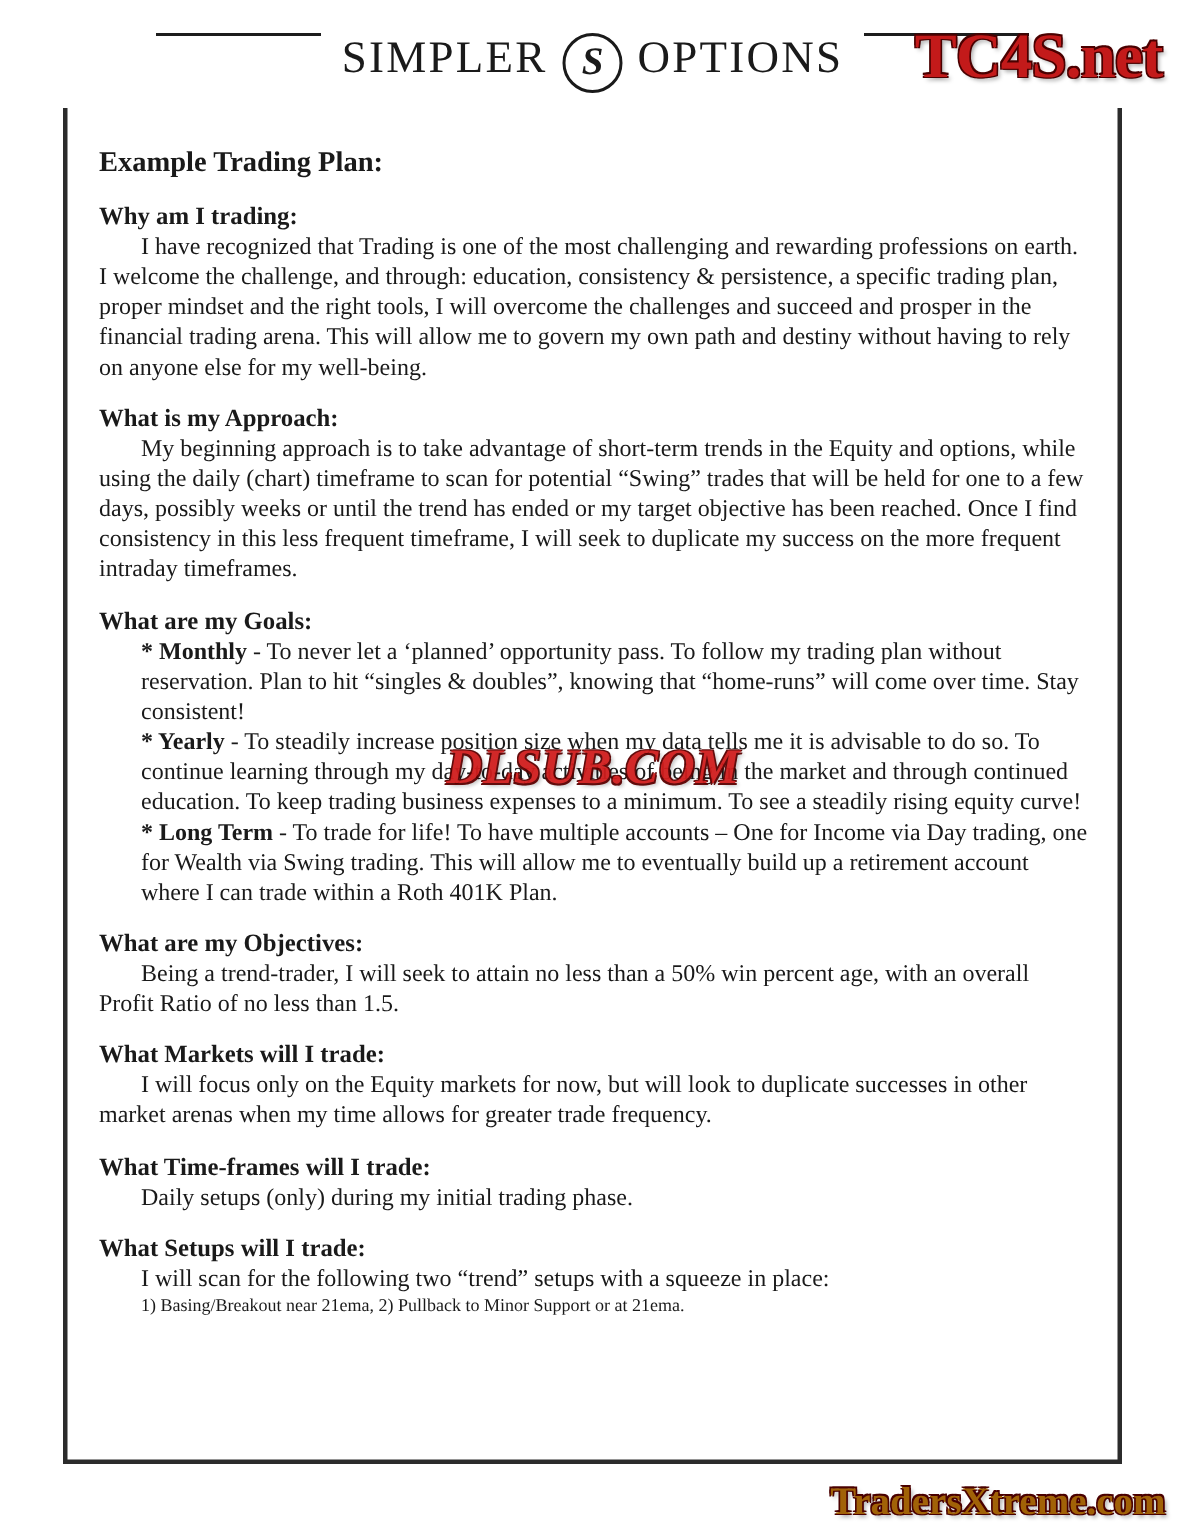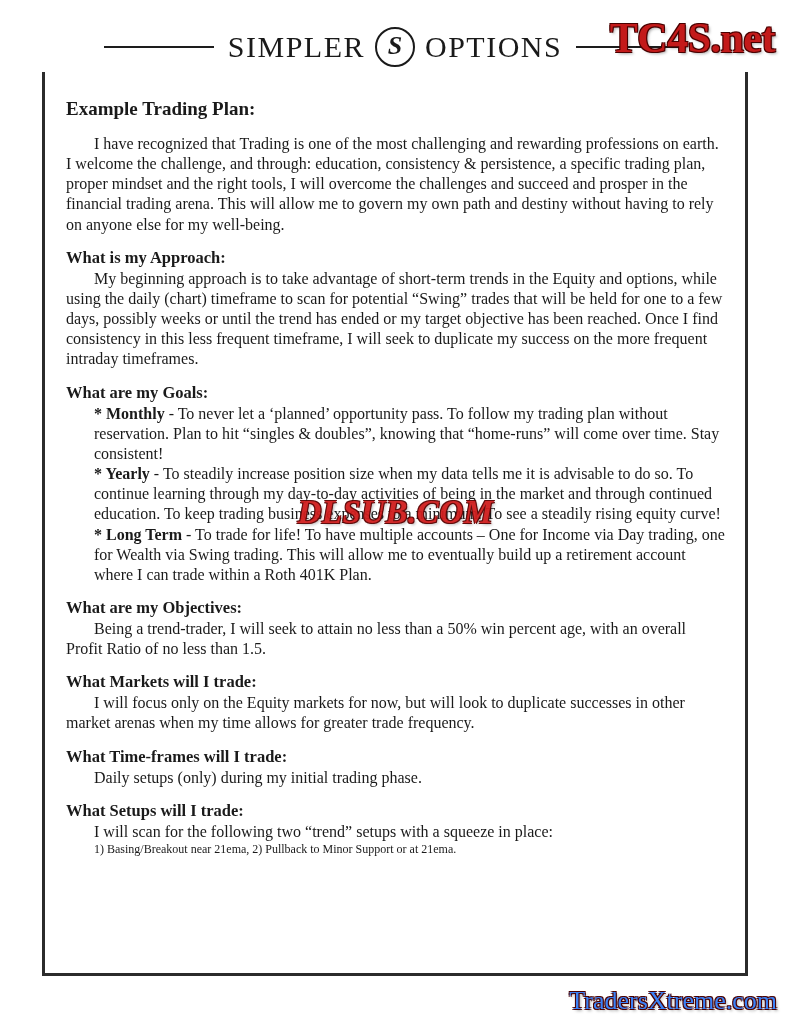--- a/index.html
+++ b/index.html
@@ -28,21 +28,21 @@
   }
 
   
   .masthead {
     position: absolute;
     left: 42px;
     top: 22px;
     width: 706px;
     height: 50px;
     display: flex;
-    align-items: center;
+    align-items: flex-start;
     justify-content: center;
     background: #ffffff;
   }
   .mast-rule {
     height: 2px;
     background: #1d1d1d;
     flex: 0 0 110px;
   }
   .mast-rule.left { margin-right: 14px; }
   .mast-rule.right { margin-left: 14px; }
@@ -88,23 +88,23 @@
        2px 2px 3px rgba(0,0,0,.35);
     letter-spacing: -0.5px;
   }
 
   
   .wm-bottomright {
     position: absolute;
     right: 14px;
     bottom: 8px;
     font-family: "Liberation Serif", serif;
-    font-weight: normal;
+    font-weight: bold;
     font-size: 26px;
-    color: #3b82f6;
+    color: #a16207;
     text-shadow:
       -1px -1px 0 #4a0000,
        1px -1px 0 #4a0000,
       -1px  1px 0 #4a0000,
        1px  1px 0 #4a0000,
        2px 2px 3px rgba(0,0,0,.35);
   }
 
   
   .wm-center {
@@ -180,20 +180,21 @@
   <div class="mast-word">OPTIONS</div>
   <div class="mast-rule right"></div>
 </div>
 
 <div class="wm-topright">TC4S.net</div>
 
 <div class="doc">
   <div class="doc-title">Example Trading Plan:</div>
 
   <div class="section">
+    <div class="section-head">Why am I trading:</div>
     <p class="section-body">I have recognized that Trading is one of the most challenging and rewarding professions on earth. I welcome the challenge, and through: education, consistency &amp; persistence, a specific trading plan, proper mindset and the right tools, I will overcome the challenges and succeed and prosper in the financial trading arena. This will allow me to govern my own path and destiny without having to rely on anyone else for my well-being.</p>
   </div>
 
   <div class="section">
     <div class="section-head">What is my Approach:</div>
     <p class="section-body">My beginning approach is to take advantage of short-term trends in the Equity and options, while using the daily (chart) timeframe to scan for potential “Swing” trades that will be held for one to a few days, possibly weeks or until the trend has ended or my target objective has been reached. Once I find consistency in this less frequent timeframe, I will seek to duplicate my success on the more frequent intraday timeframes.</p>
   </div>
 
   <div class="section">
     <div class="section-head">What are my Goals:</div>

